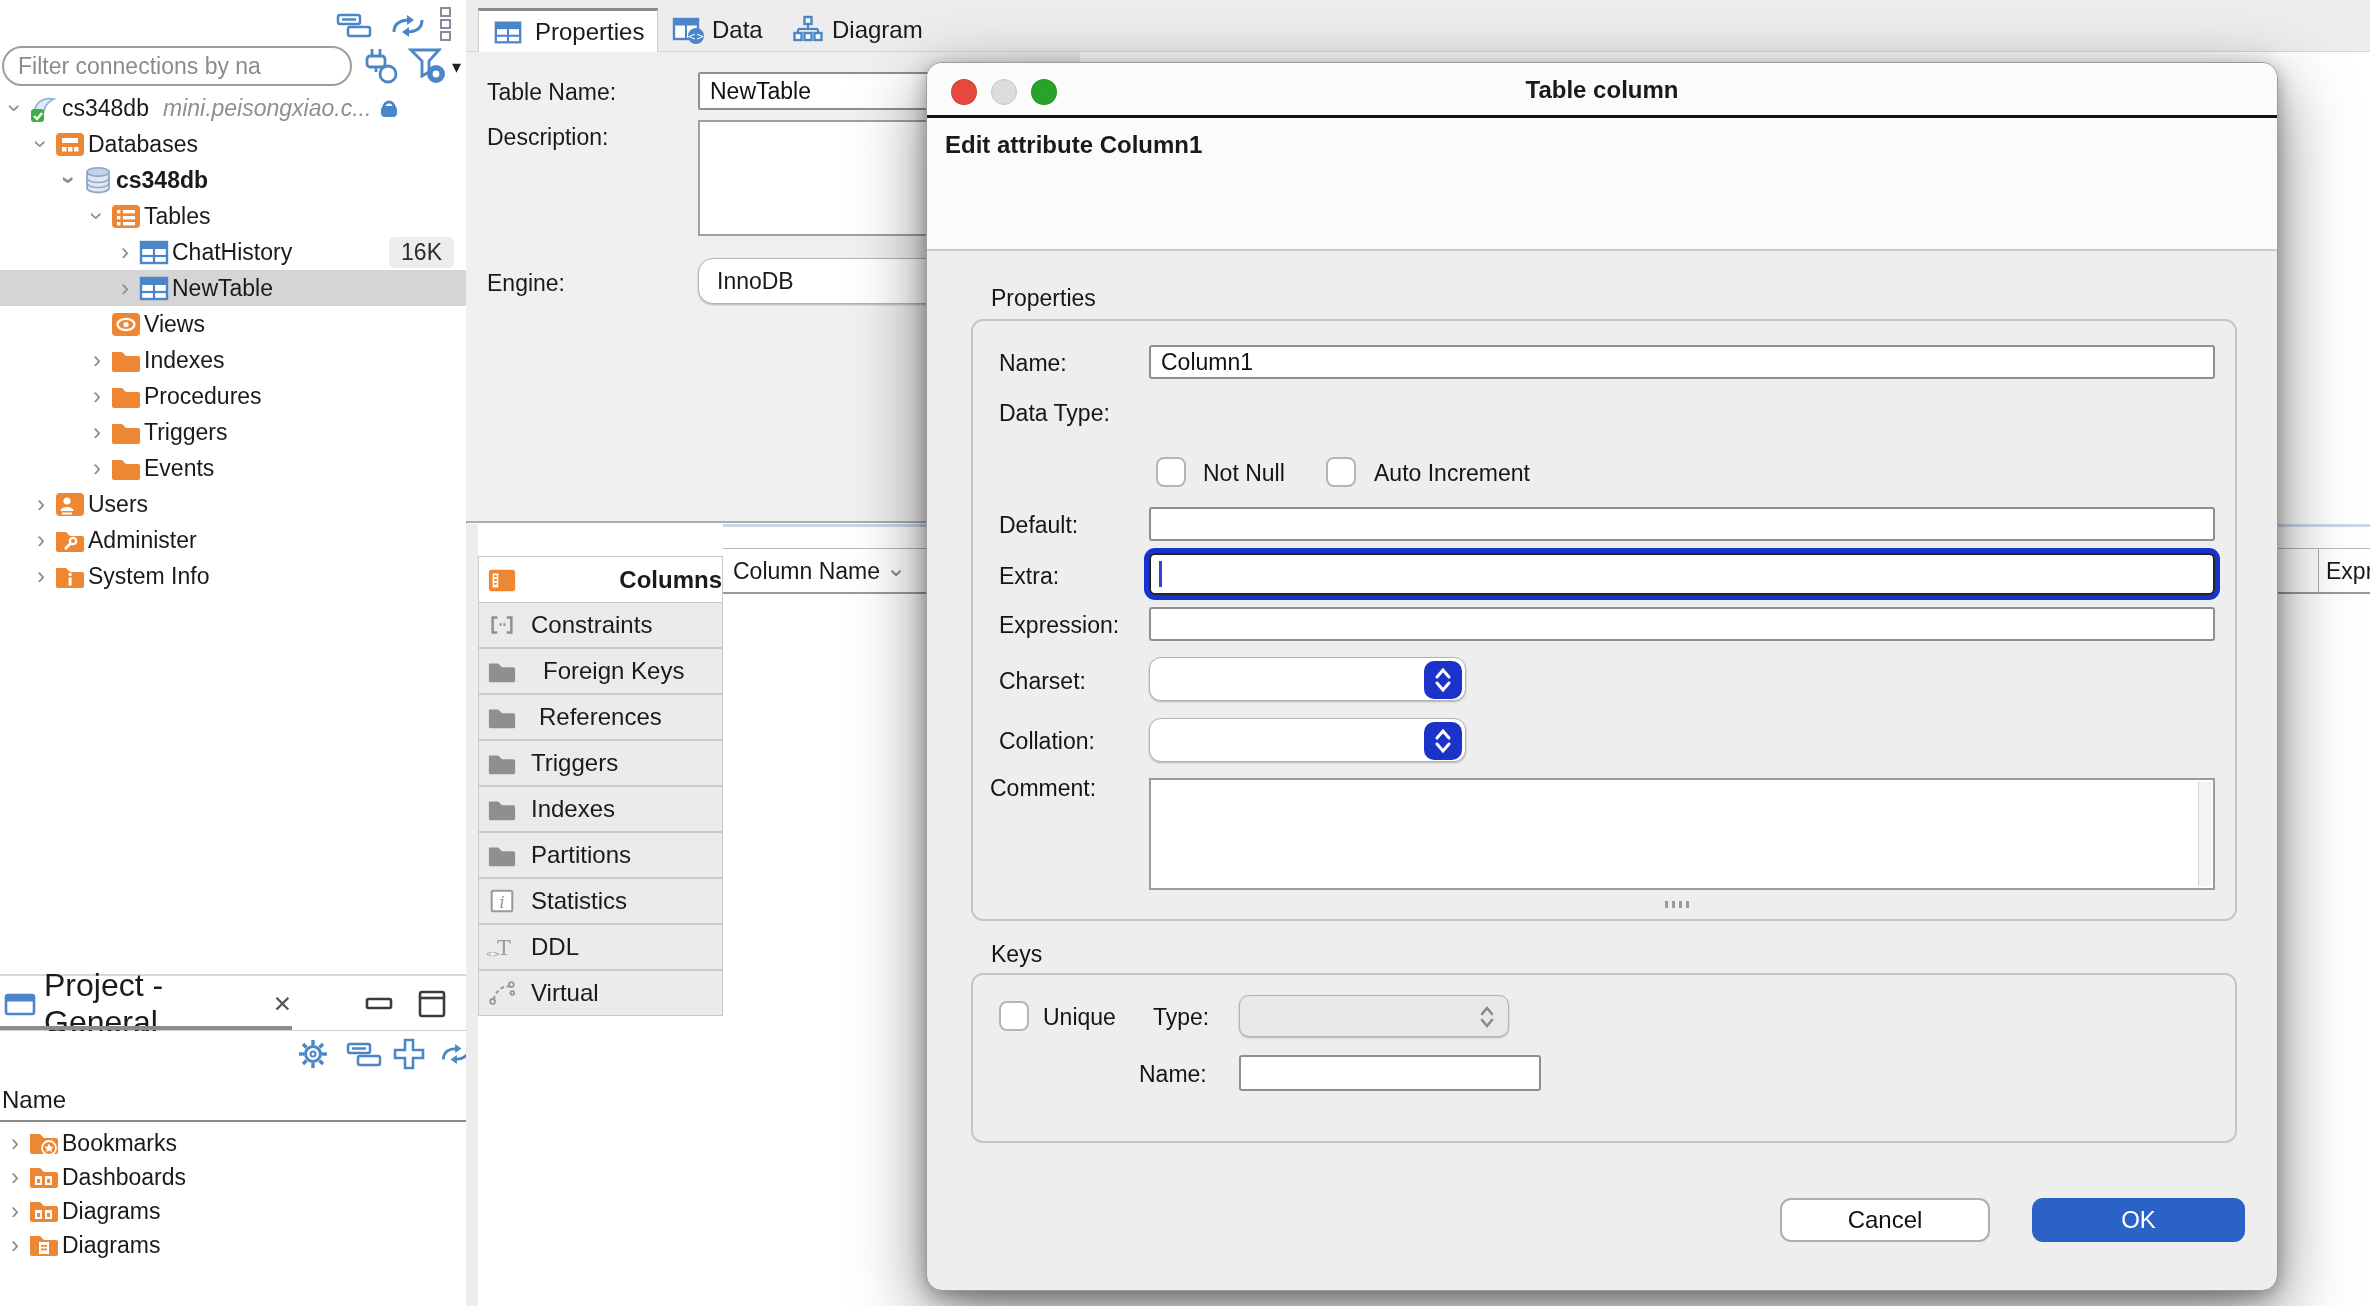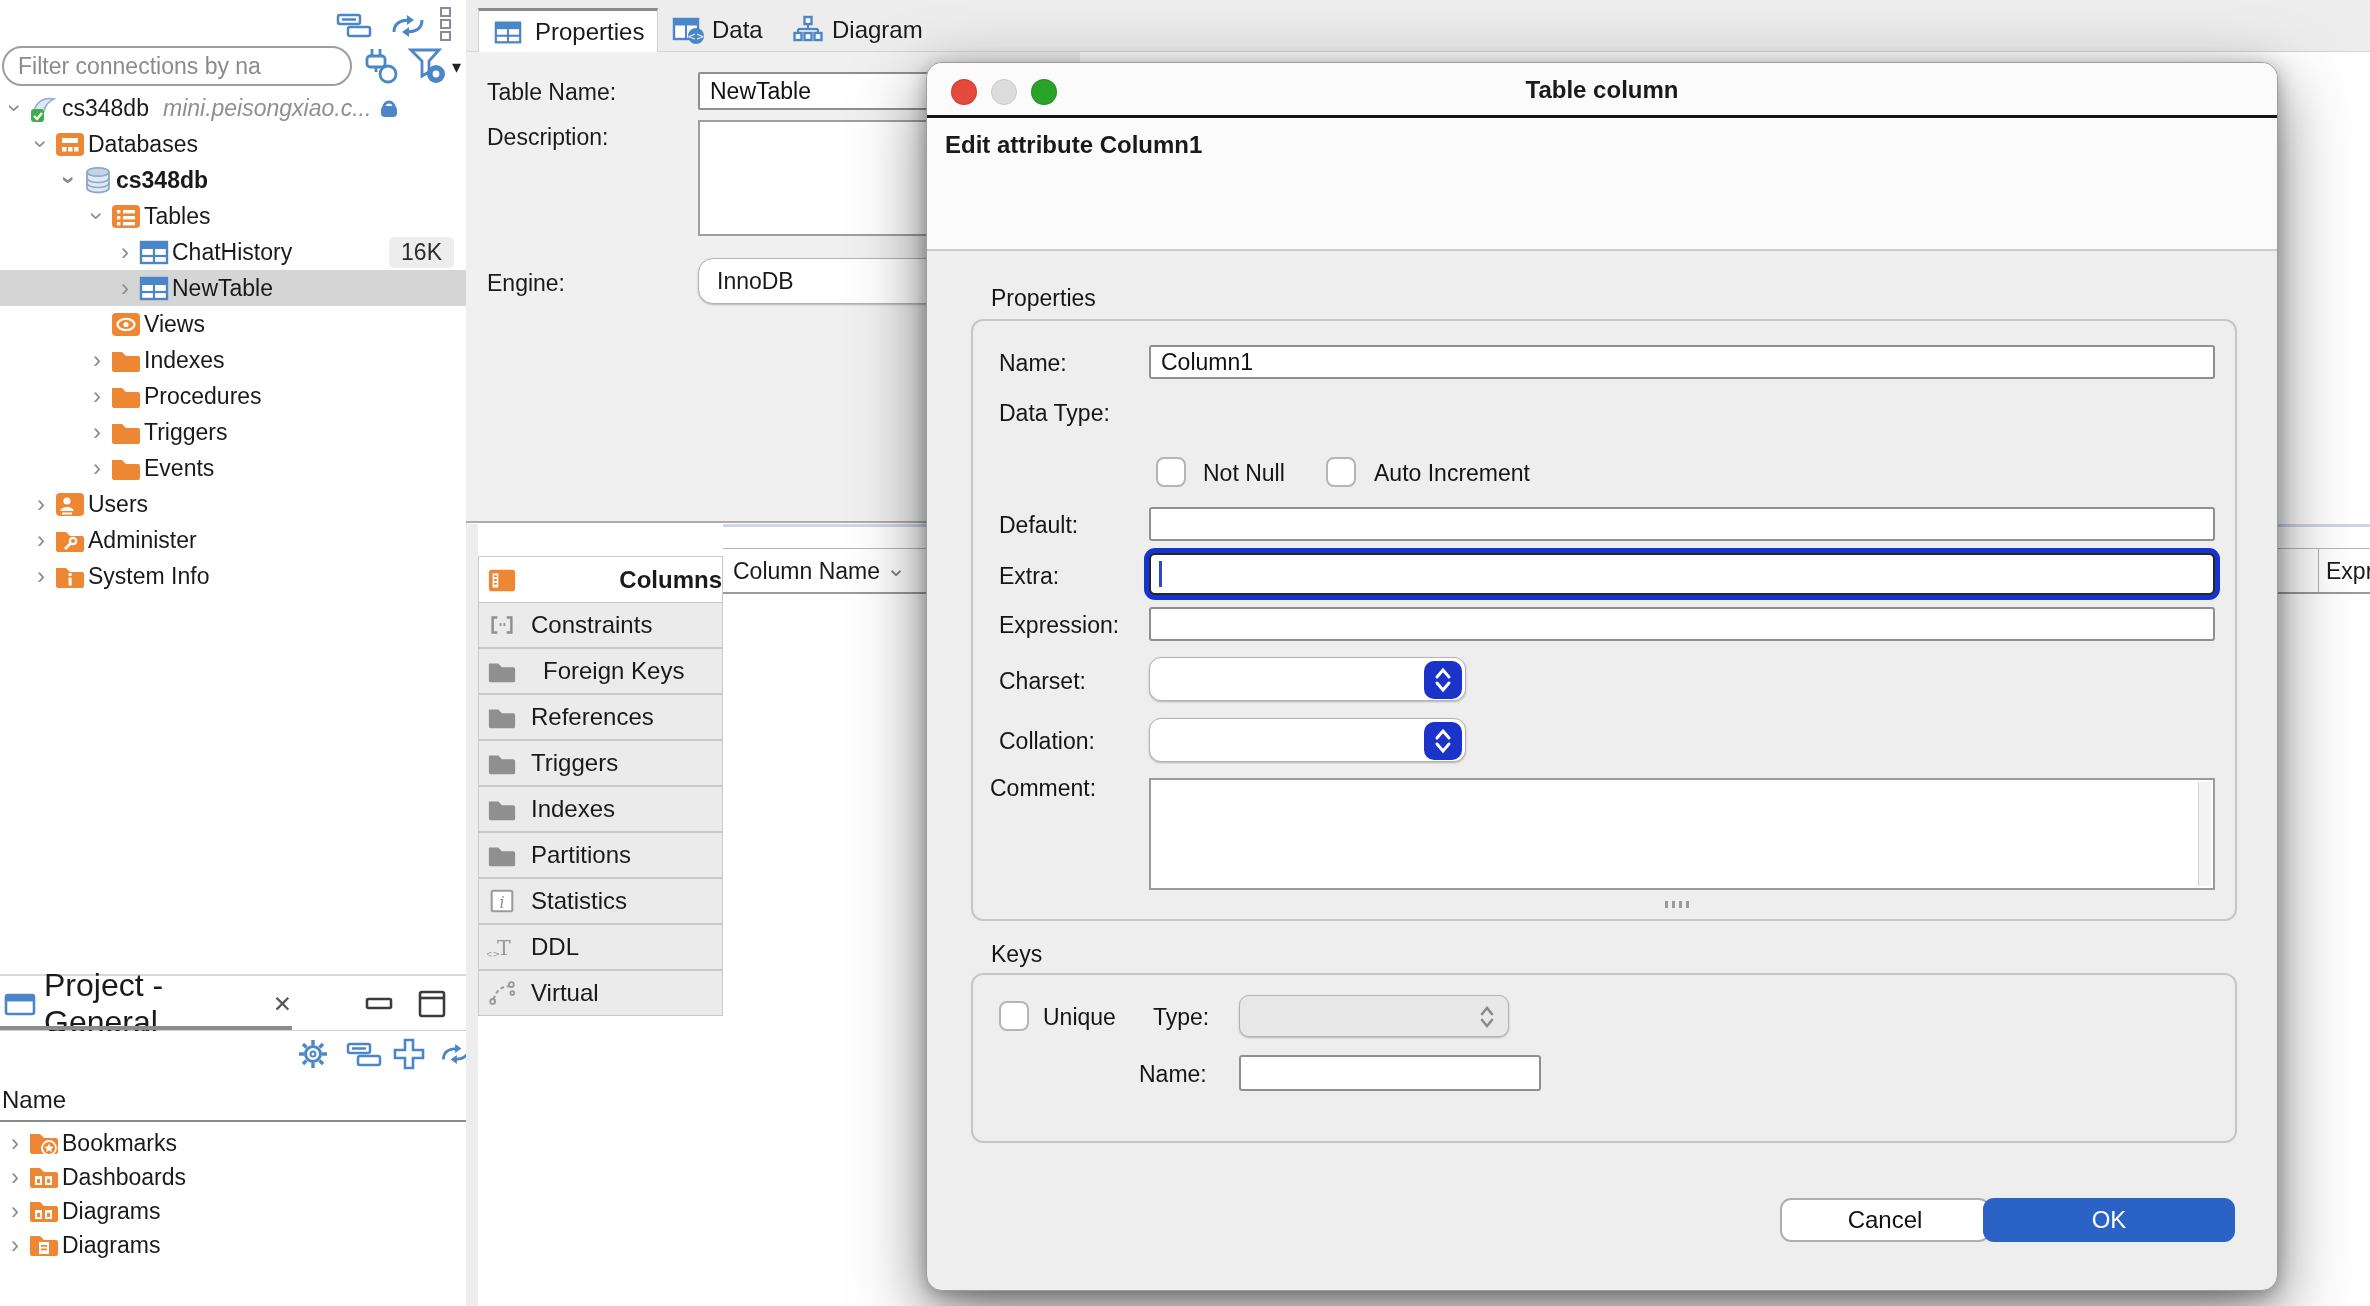--- a/index.html
+++ b/index.html
@@ -492,21 +492,21 @@
         </svg>
     </span>
     <span style="margin-left:10px">Foreign Keys</span>
   </div>
   <div class="stab" style="top:694px;">
     <span class="ticon">
       <svg width="30" height="30" viewBox="0 0 32 32">
           <path d="M2 8 h10 l4 4 h12 a2 2 0 0 1 2 2 v12 a2 2 0 0 1 -2 2 H4 a2 2 0 0 1 -2 -2 Z" fill="#8f8f8f"></path>
         </svg>
     </span>
-    <span style="margin-left:10px">References</span>
+    <span style="margin-left:18px">References</span>
   </div>
   <div class="stab" style="top:740px;">
     <span class="ticon">
       <svg width="30" height="30" viewBox="0 0 32 32">
           <path d="M2 8 h10 l4 4 h12 a2 2 0 0 1 2 2 v12 a2 2 0 0 1 -2 2 H4 a2 2 0 0 1 -2 -2 Z" fill="#8f8f8f"></path>
         </svg>
     </span>
     <span style="margin-left:10px">Triggers</span>
   </div>
   <div class="stab" style="top:786px;">
@@ -644,18 +644,18 @@
         <polyline points="4,16 9,22 14,16" fill="none" stroke="#8a8a8a" stroke-width="2.6" stroke-linecap="round"></polyline>
           </svg>
       </span>
     </div>
     <span class="dlabel" style="left:212px;top:998px;">Name:</span>
     <input class="dinput" style="left: 312px; top: 992px; width: 302px; height: 36px;">
 
     <div class="btn" id="btn-cancel" style="left:853px;top:1135px;width:210px;">
       <span>Cancel</span>
     </div>
-    <div class="btn" id="btn-ok" style="left:1056px;top:1135px;width:252px;">
+    <div class="btn" id="btn-ok" style="left:1105px;top:1135px;width:213px;">
       <span>OK</span>
     </div>
   </div>
 
 </div>
 
 </body></html>

